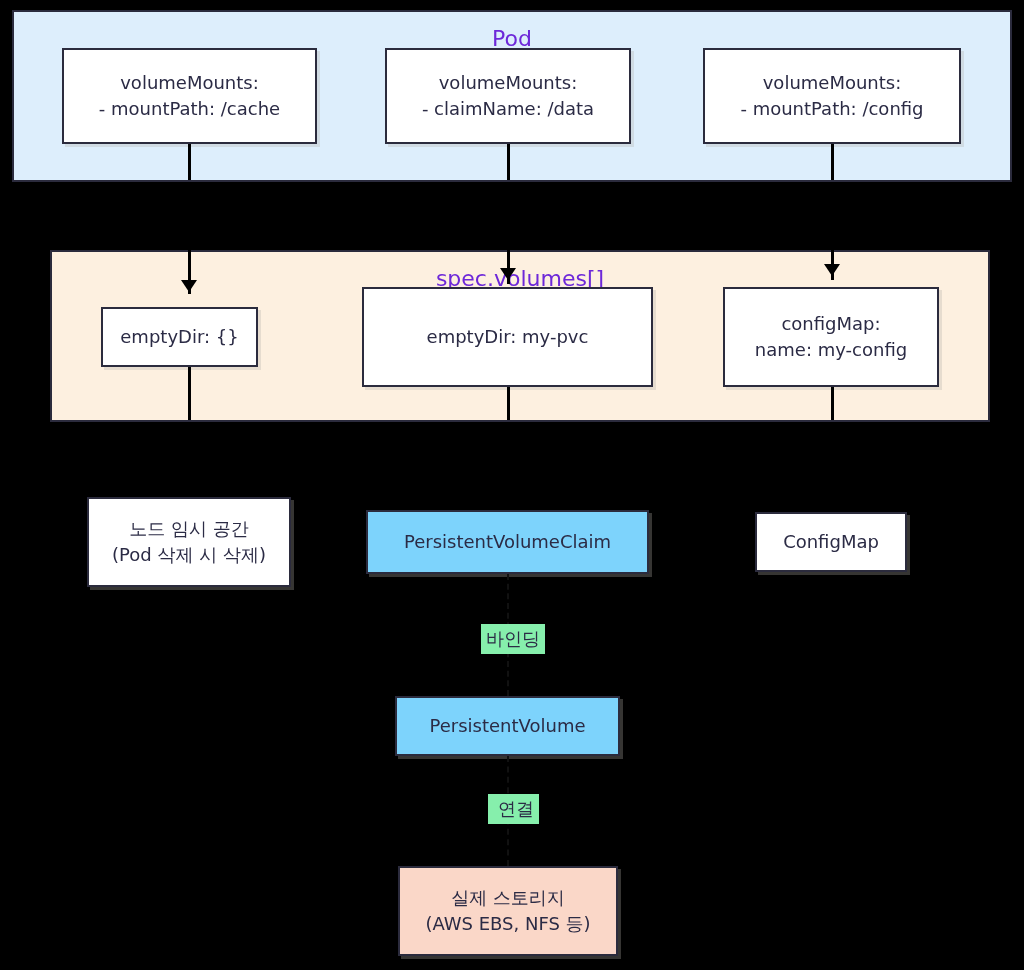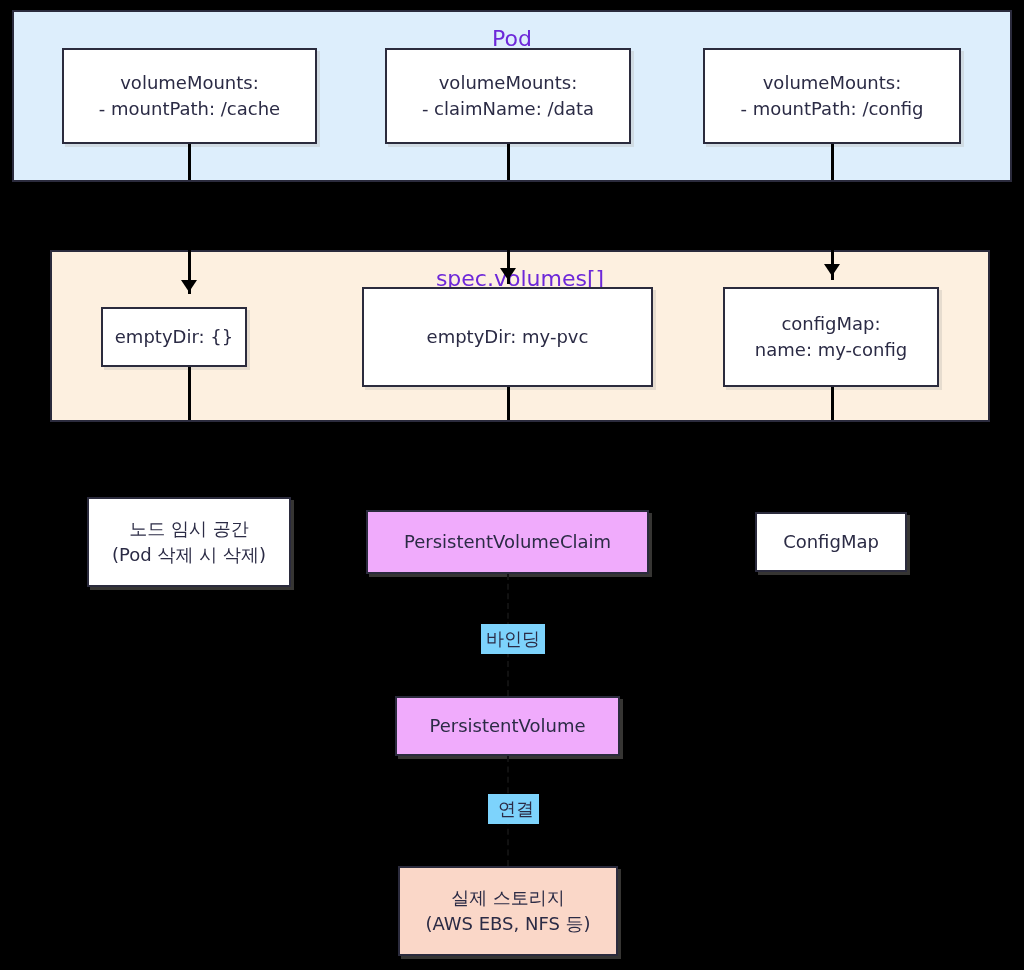--- a/index.html
+++ b/index.html
@@ -67,31 +67,31 @@
     width: 0;
     height: 0;
     border-left: 8px solid transparent;
     border-right: 8px solid transparent;
     border-top: 12px solid #000000;
   }
 
   
   .edge-label {
     position: absolute;
-    background: #7dd3fc;
+    background: #86efac;
     color: #2b2b45;
     font-size: 18px;
     line-height: 1.35;
     padding: 3px 5px;
     text-align: center;
     white-space: nowrap;
   }
 
   
-  .fill-green { background: #f0abfc; }
+  .fill-green { background: #7dd3fc; }
   .fill-pink  { background: #fad7c8; justify-content: center; }
   .fill-white { background: #ffffff; }
 </style>
 </head>
 <body>
 
 <div class="group" id="pod-group" style="left:12px; top:10px; width:1000px; height:172px;">
   <div class="group-label" style="top:16px;">Pod</div>
 </div>
 
@@ -120,21 +120,21 @@
 
 <div class="vline" style="left:188px; top:250px; height:44px;"></div>
 <div class="arrowhead" style="left:181px; top:280px;"></div>
 
 <div class="vline" style="left:507px; top:250px; height:34px;"></div>
 <div class="arrowhead" style="left:500px; top:268px;"></div>
 
 <div class="vline" style="left:831px; top:250px; height:30px;"></div>
 <div class="arrowhead" style="left:824px; top:264px;"></div>
 
-<div class="node" style="left:101px; top:307px; width:146px; height:60px;">
+<div class="node" style="left:101px; top:307px; width:157px; height:60px;">
   <span class="ln">emptyDir: {}</span>
 </div>
 
 <div class="node" style="left:362px; top:287px; width:291px; height:100px;">
   <span class="ln">emptyDir: my-pvc</span>
 </div>
 
 <div class="node" style="left:723px; top:287px; width:216px; height:100px;">
   <span class="ln">configMap:</span>
   <span class="ln">name: my-config</span>

